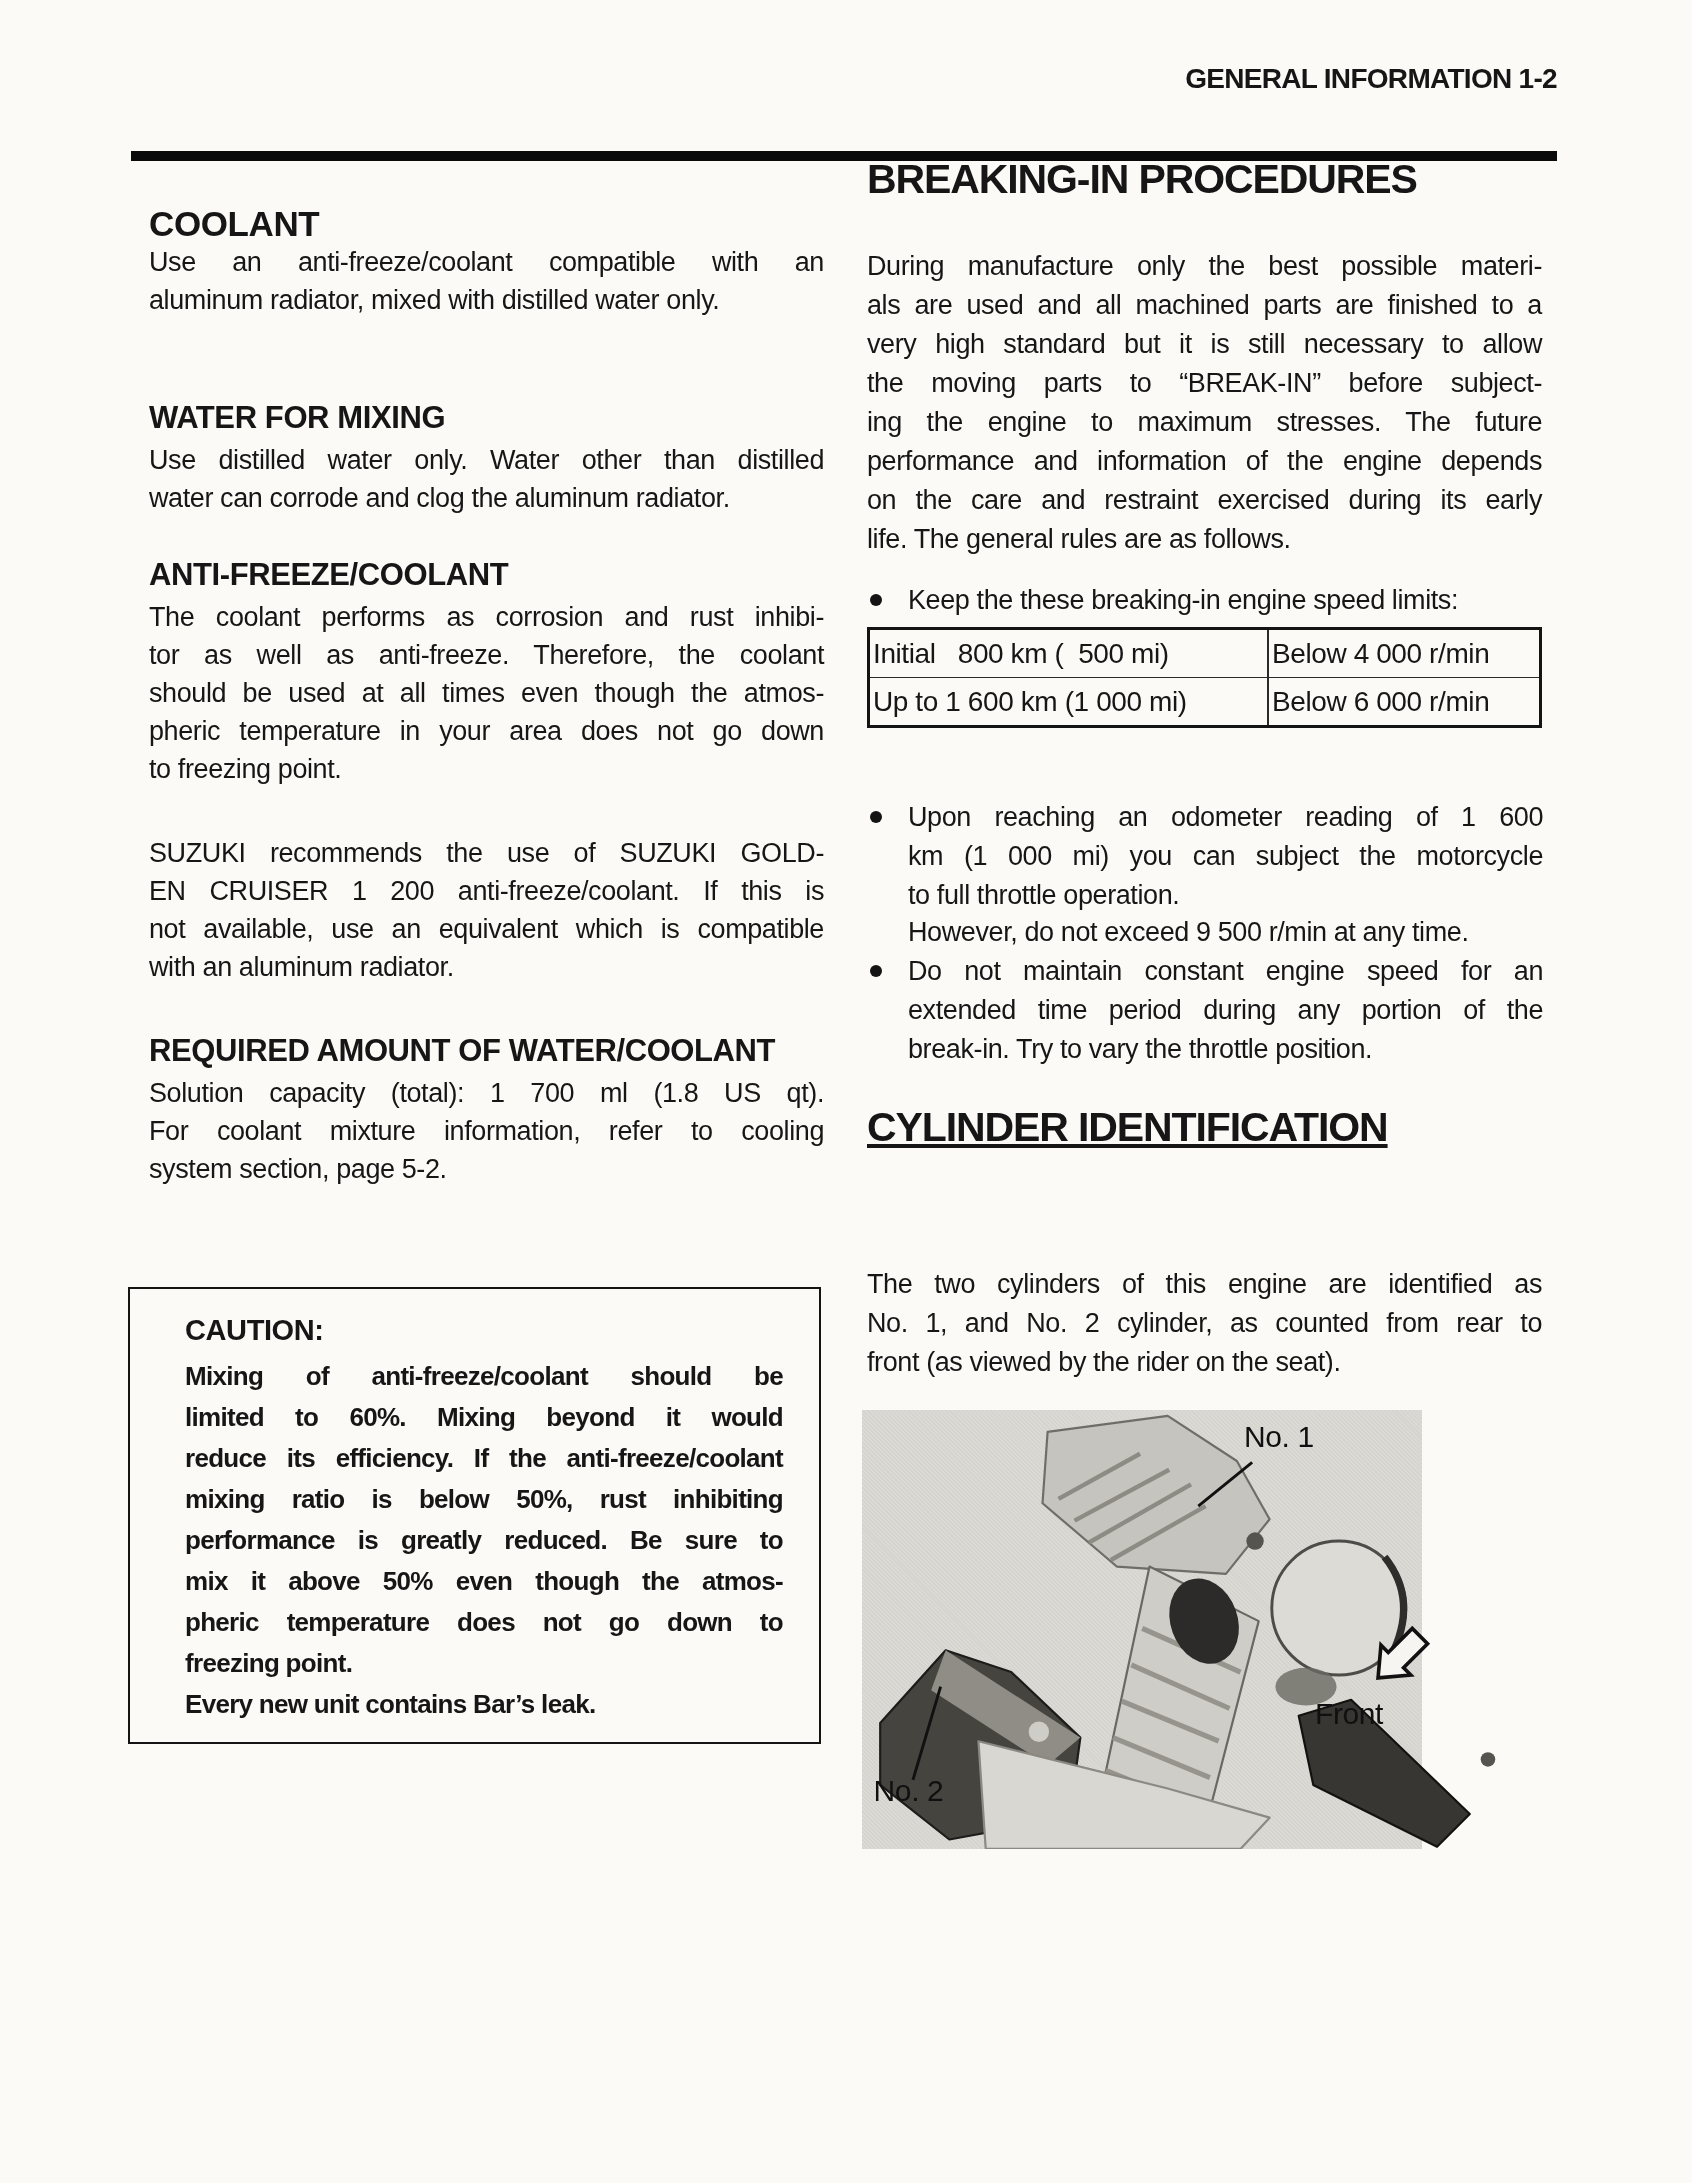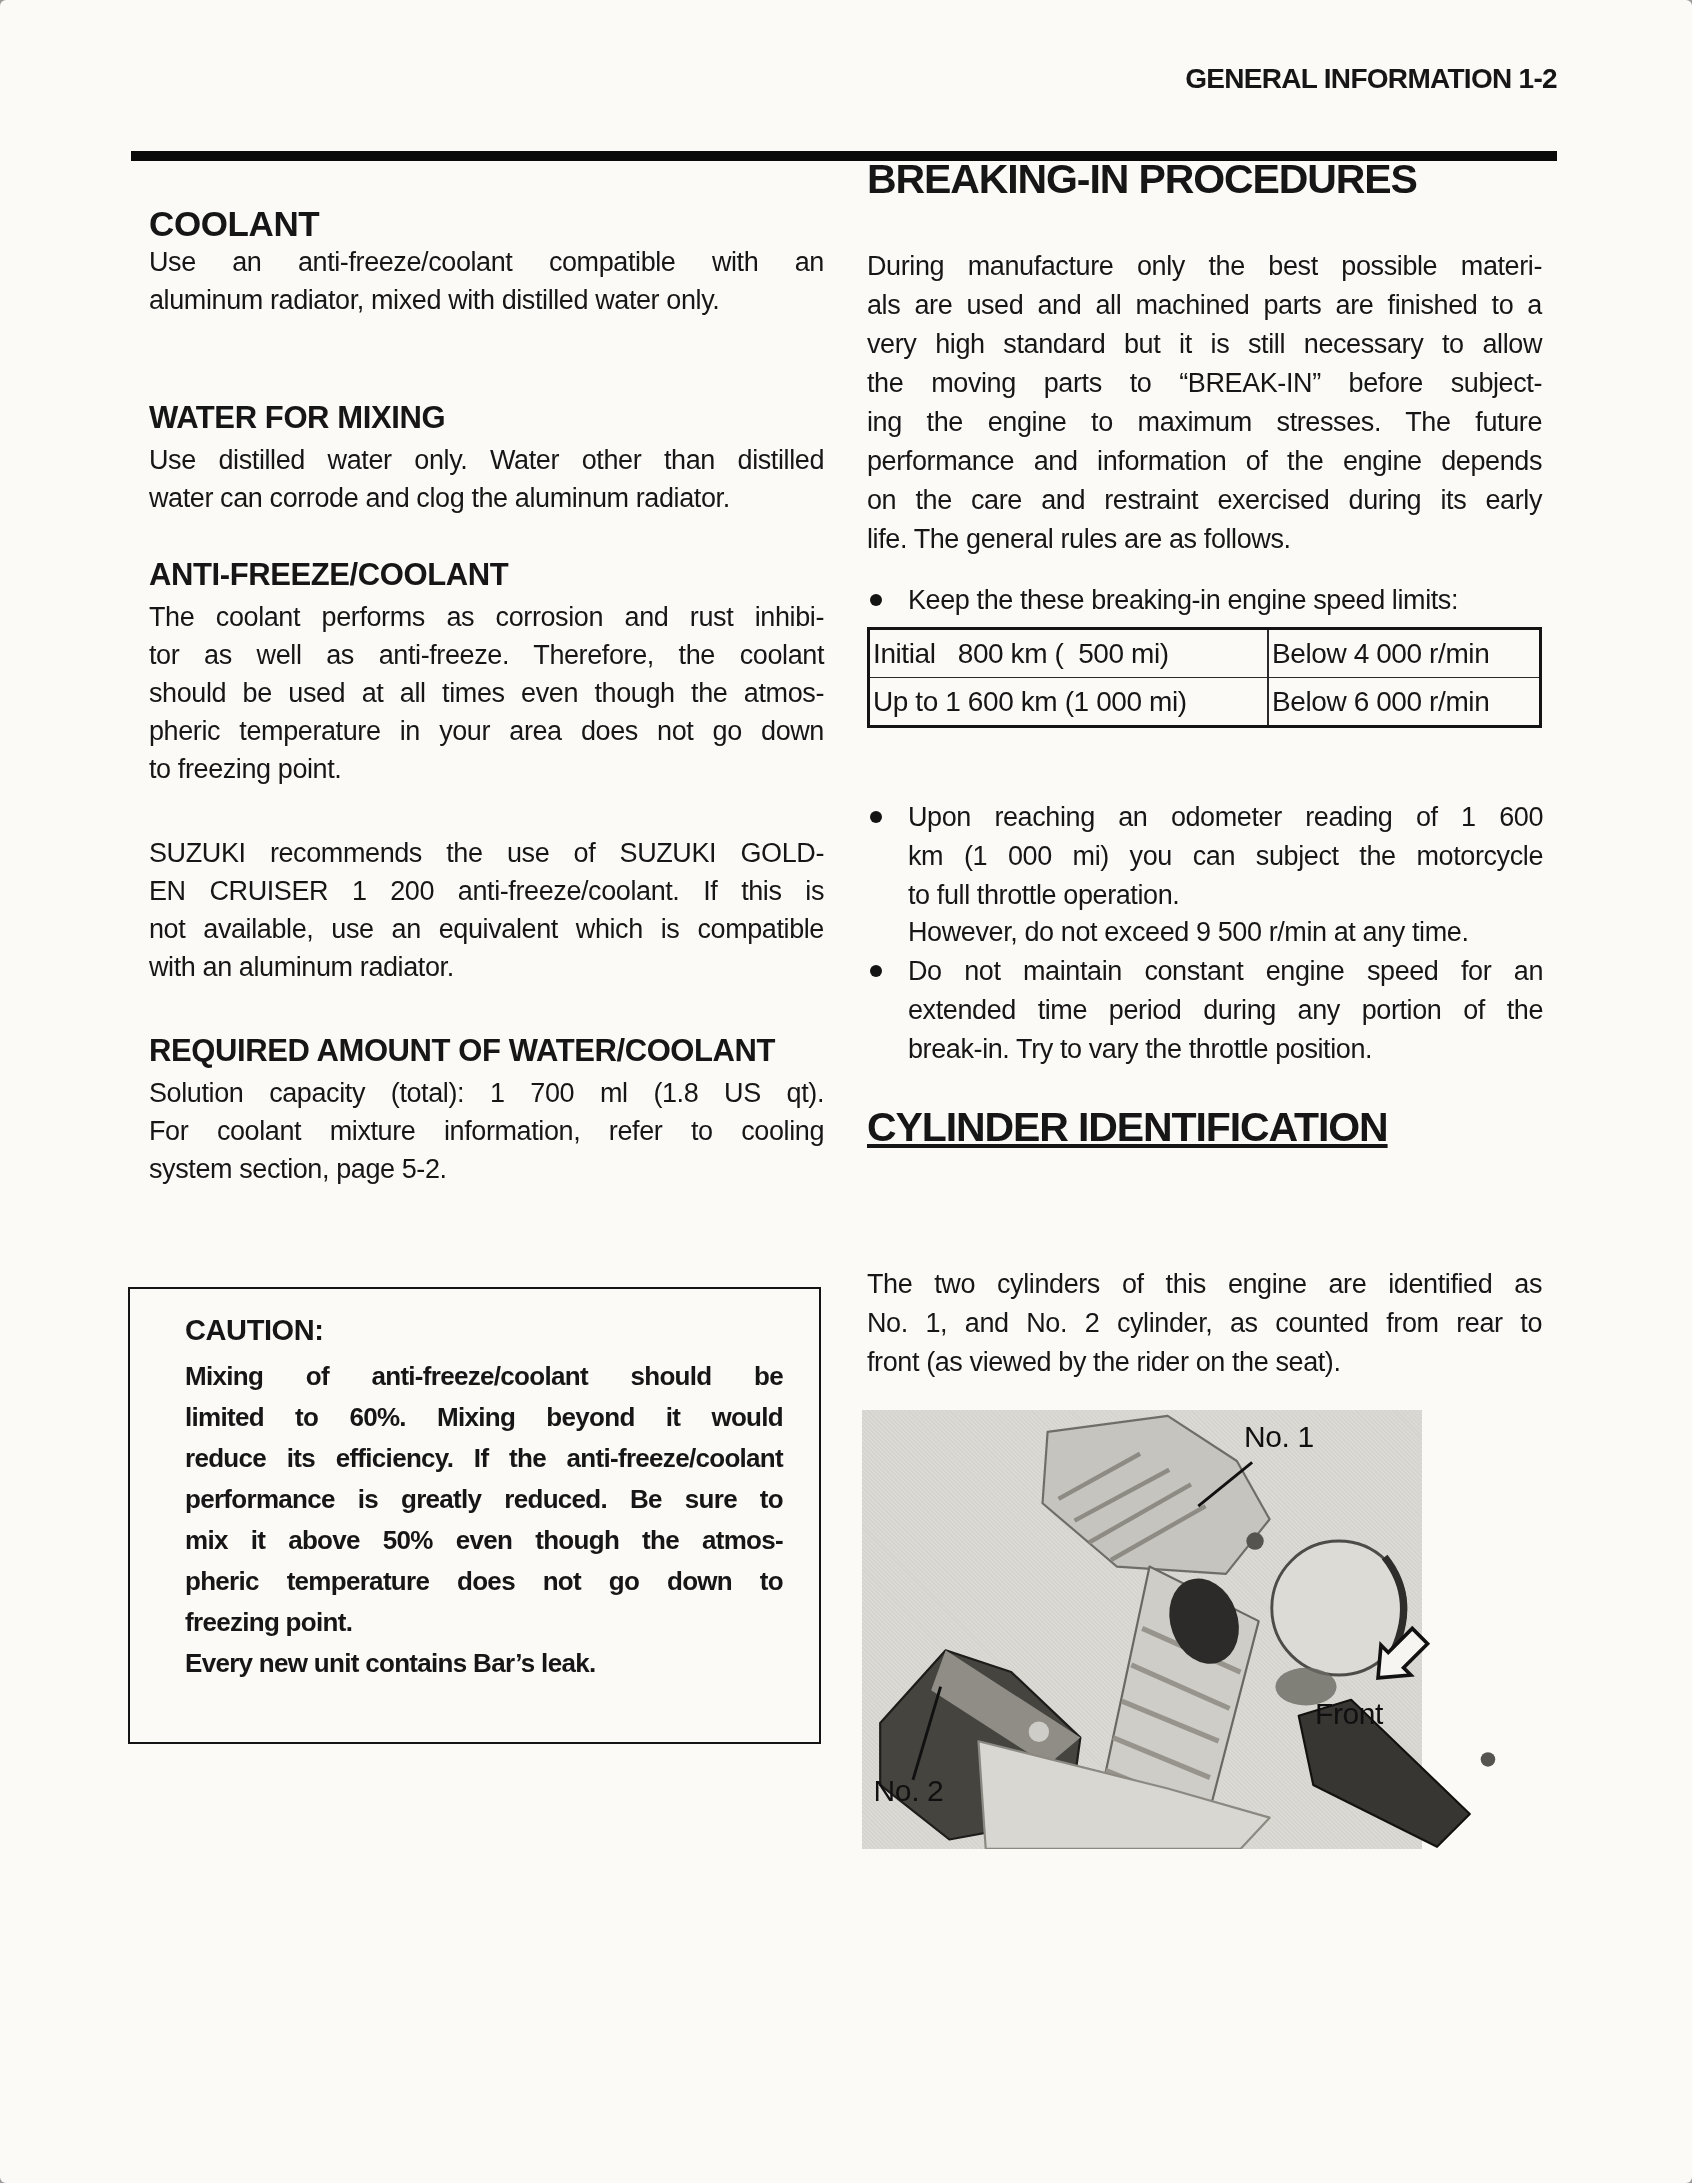--- a/index.html
+++ b/index.html
@@ -1,18 +1,18 @@
 <!DOCTYPE html>
 <html style="--paper: #fbfaf7; --ink: #161616; --rule: #0a0a0a; --photo_bg: #d6d4ce;font-size:11.6px"><head>
 <meta charset="utf-8">
 <style>
   html,body{margin:0;padding:0;background:#9a9a9a;}
   .page{
     position:relative;width:1692px;height:2183px;background:var(--paper,#fbfaf7);
-    font-family:"Liberation Sans", sans-serif;color:var(--ink,#161616);overflow:hidden;border-radius:6px;
+    font-family:"Liberation Sans", sans-serif;color:var(--ink,#161616);overflow:hidden;
   }
   .hdr-title{position:absolute;top:63px;right:135px;font-size:28px;font-weight:bold;letter-spacing:-0.7px;white-space:nowrap;}
   .hdr-rule{position:absolute;left:131px;top:151px;width:1426px;height:9.5px;background:var(--rule,#0a0a0a);}
 
   .h1{position:absolute;font-weight:bold;font-size:41px;letter-spacing:-1.1px;white-space:nowrap;}
   .h2{position:absolute;font-weight:bold;font-size:31px;letter-spacing:-0.4px;white-space:nowrap;}
   .h2.big{font-size:35px;text-align:right;}
 
   .para{position:absolute;width:675px;font-size:27px;line-height:38px;letter-spacing:-0.4px;}
   .para.rh{line-height:39px;}
@@ -82,20 +82,21 @@
       <div class="jline last">system section, page 5-2.</div>
     </div>
 
   <div class="caution-box">
     <div class="caution-inner">
       <div class="caution-title">CAUTION:</div>
       <div class="caution-lines">
           <div class="jline">Mixing of anti-freeze/coolant should be</div>
           <div class="jline">limited to 60%. Mixing beyond it would</div>
           <div class="jline">reduce its efficiency. If the anti-freeze/coolant</div>
+          <div class="jline">mixing ratio is below 50%, rust inhibiting</div>
           <div class="jline">performance is greatly reduced. Be sure to</div>
           <div class="jline">mix it above 50% even though the atmos-</div>
           <div class="jline">pheric temperature does not go down to</div>
           <div class="jline last">freezing point.</div>
           <div class="jline last">Every new unit contains Bar’s leak.</div>
         </div>
     </div>
   </div>
 
   <div class="h1" style="left:867px;top:156px;">BREAKING-IN PROCEDURES</div>

